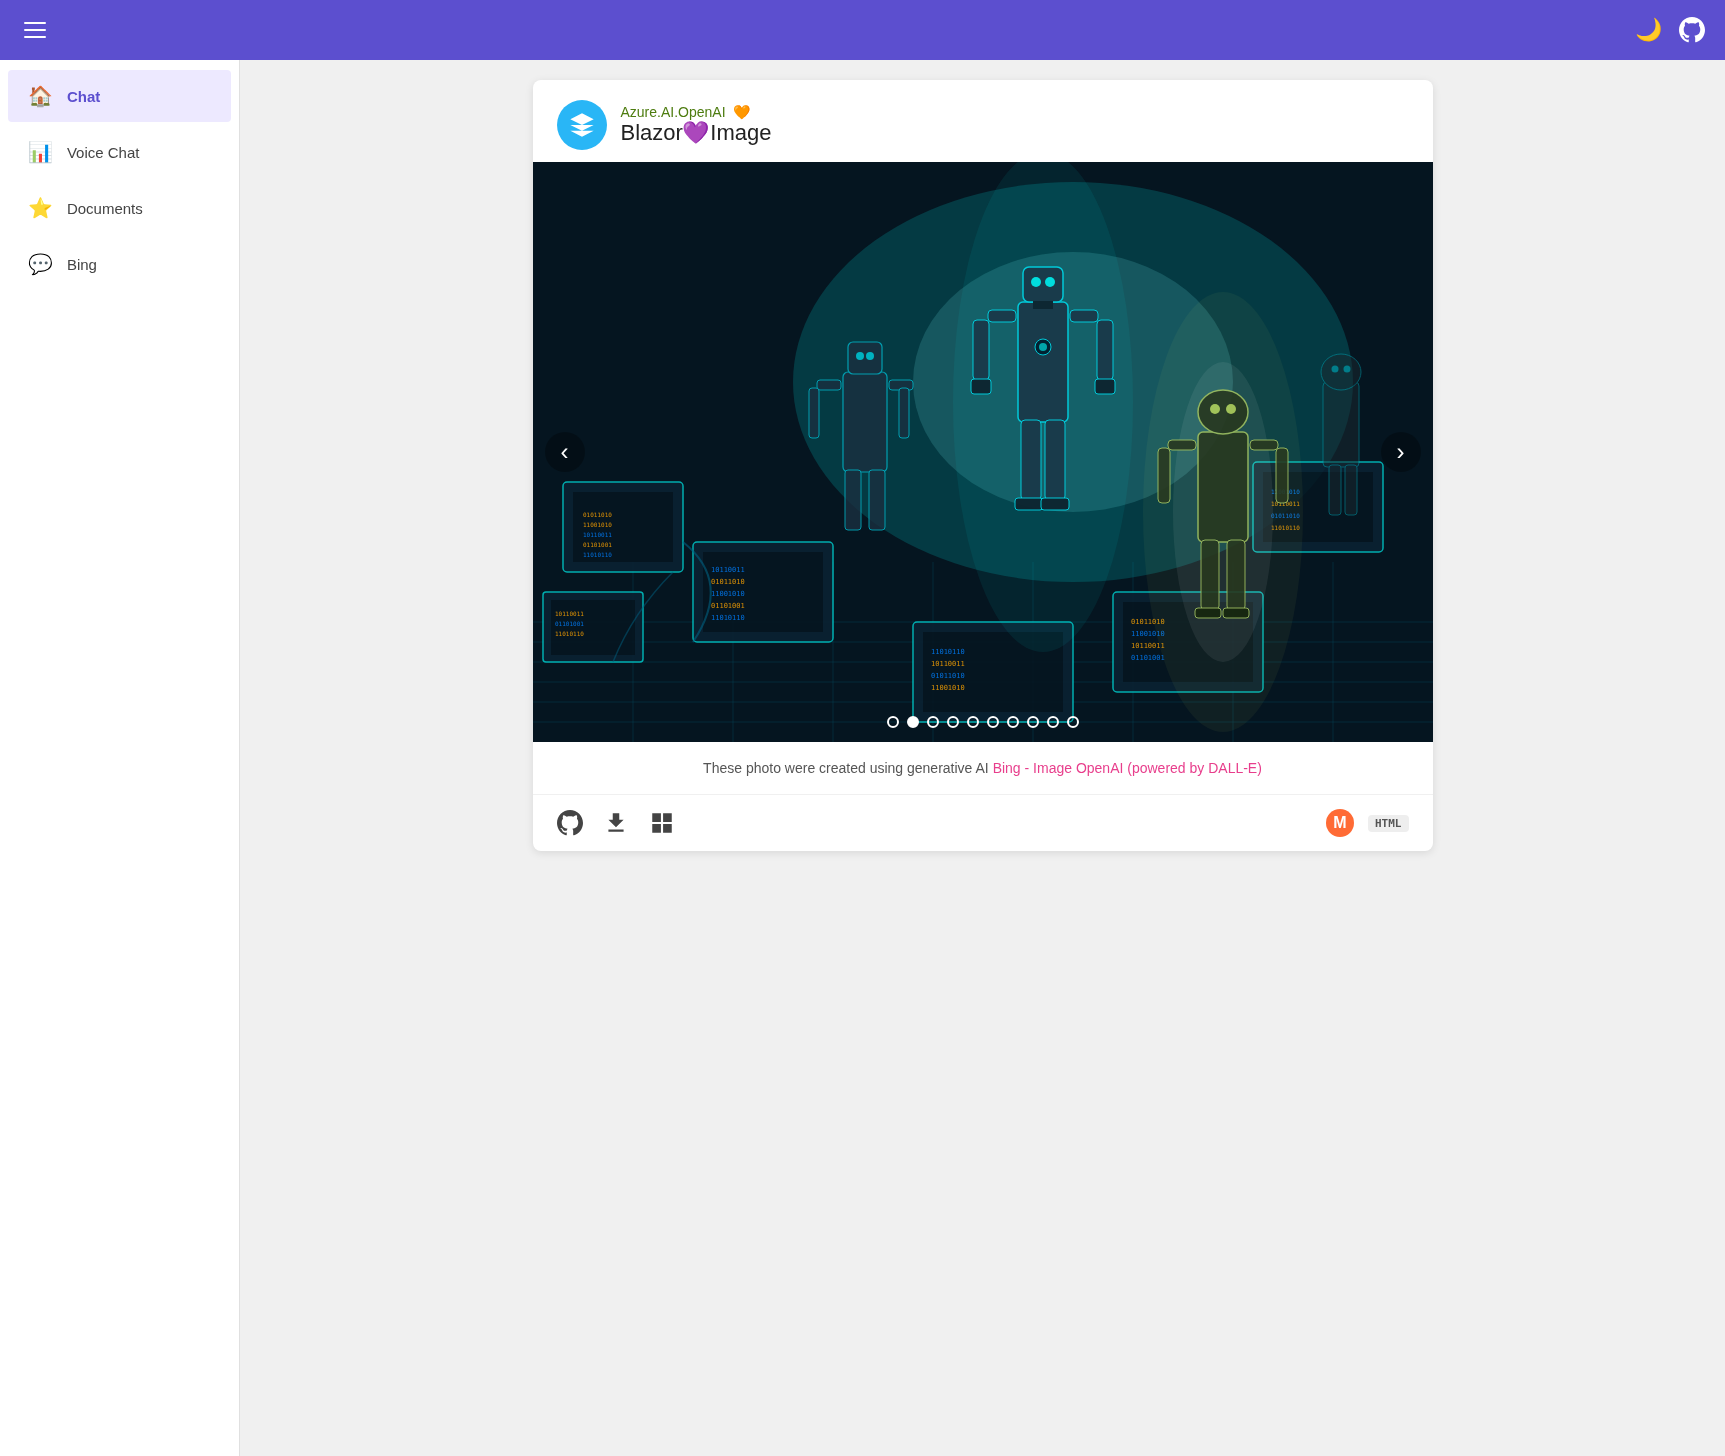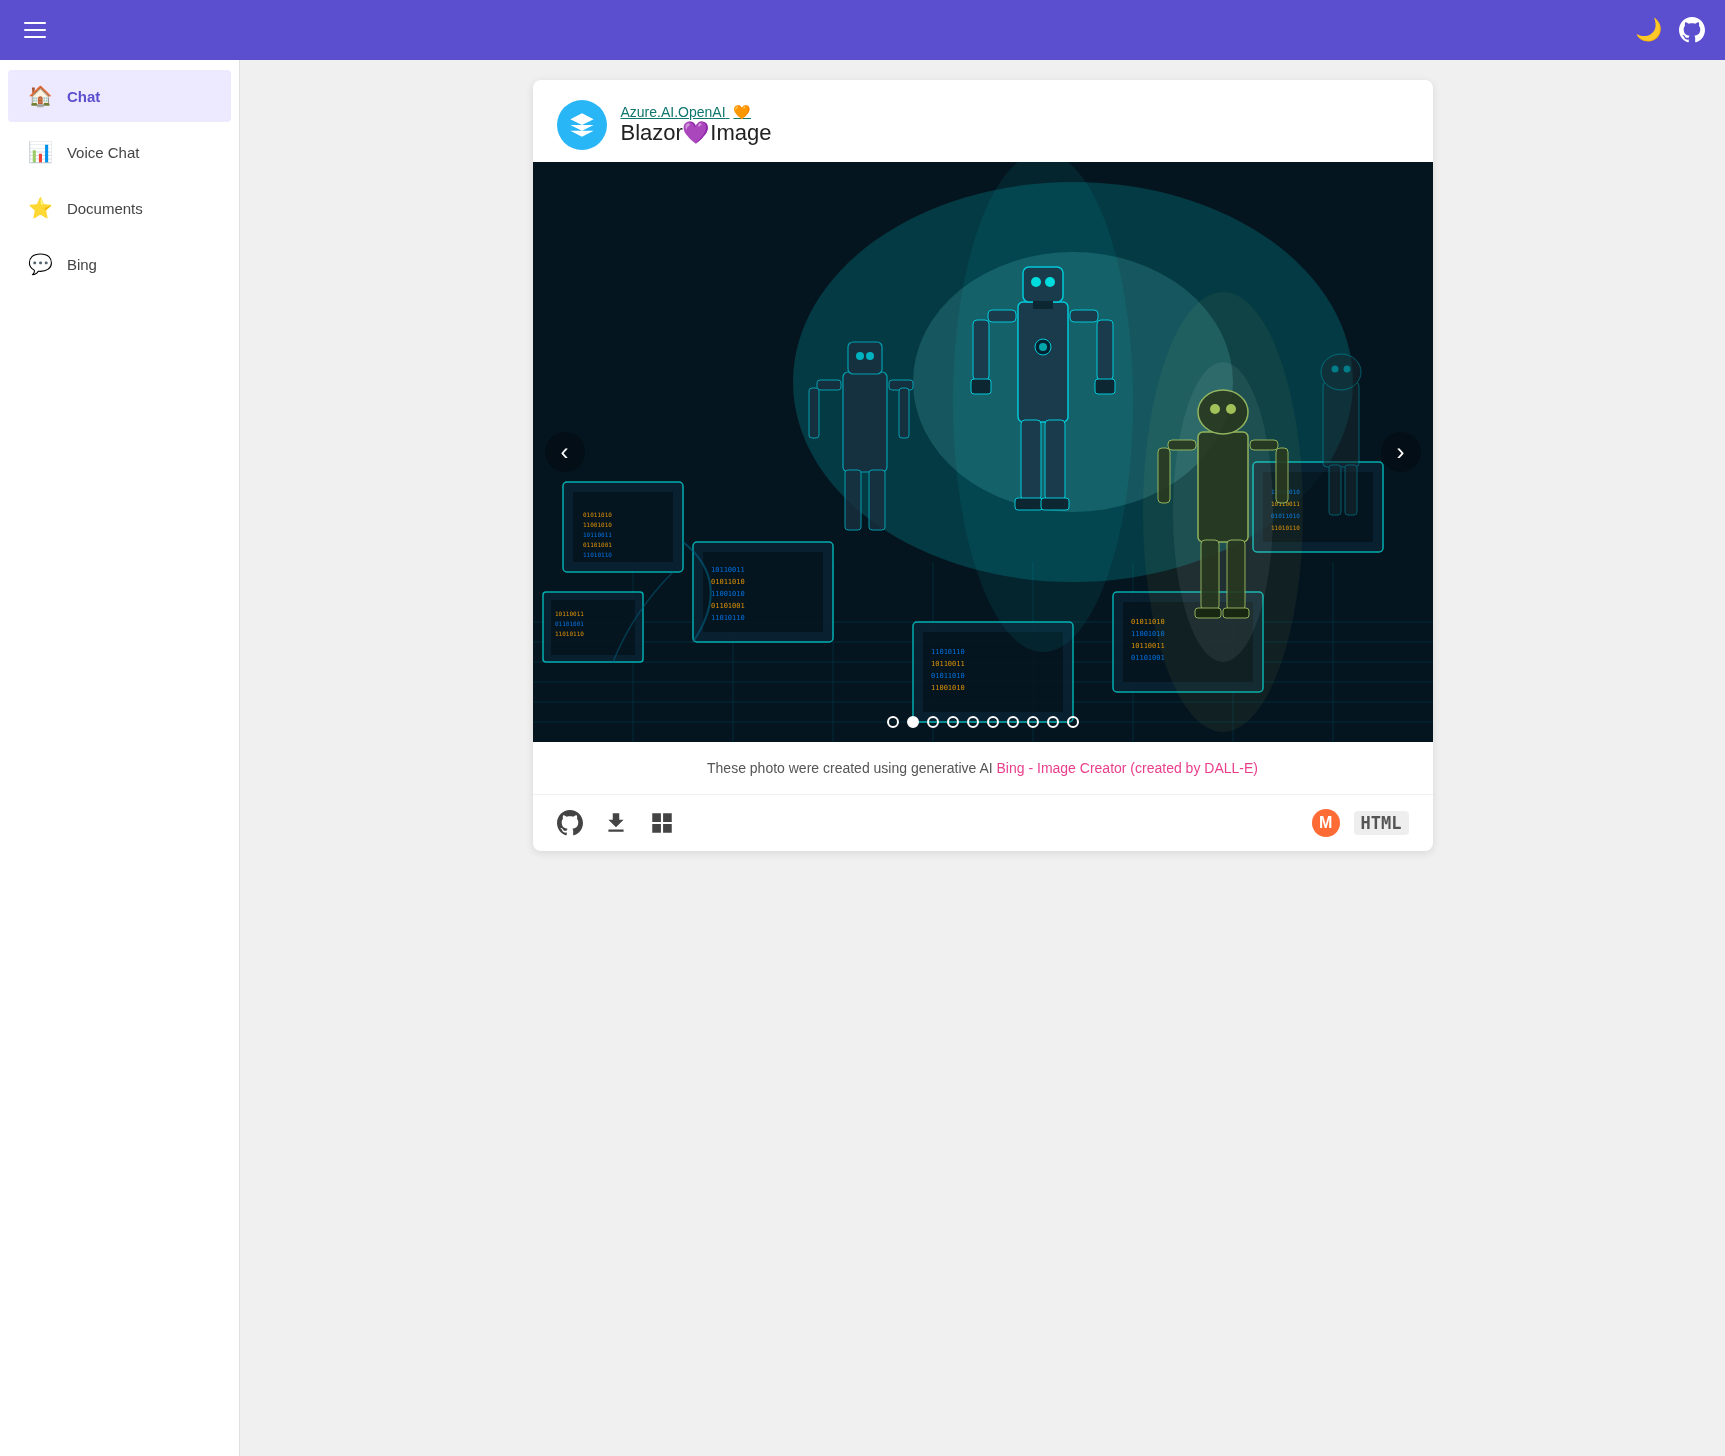--- a/index.html
+++ b/index.html
@@ -85,23 +85,22 @@
       background: #29b6f6;
       display: flex;
       align-items: center;
       justify-content: center;
       flex-shrink: 0;
     }
     .avatar-circle svg { width: 28px; height: 28px; fill: white; }
     .card-header-text {}
     .card-package {
       font-size: 14px;
-      color: #0f766e;
+      color: #4d7c0f;
       font-weight: 500;
-      text-decoration: underline;
     }
     .card-package-emoji { margin-left: 4px; }
     .card-title {
       font-size: 22px;
       font-weight: 500;
       color: #222;
       display: flex;
       align-items: center;
     }
 
@@ -196,21 +195,21 @@
     .footer-icon-btn {
       background: none;
       border: none;
       cursor: pointer;
       color: #444;
       font-size: 22px;
       display: flex;
       align-items: center;
     }
     .footer-badge {
-      font-size: 17px;
+      font-size: 11px;
       font-weight: 700;
       color: #555;
       background: #eee;
       padding: 2px 7px;
       border-radius: 4px;
       font-family: monospace;
     }
     .footer-m-icon {
       width: 28px;
       height: 28px;
@@ -476,21 +475,21 @@
           <div class="carousel-dot"></div>
           <div class="carousel-dot"></div>
           <div class="carousel-dot"></div>
           <div class="carousel-dot"></div>
           <div class="carousel-dot"></div>
         </div>
       </div>
 
       <div class="card-caption">
         <span>These photo were created using generative AI </span>
-        <a href="#" style="color:#e83e8c;">Bing - Image Creator (created by DALL-E)</a>
+        <a href="#" style="color:#e83e8c;">Bing - Image OpenAI (powered by DALL-E)</a>
       </div>
 
       <div class="card-footer">
         <div class="card-footer-left">
           <button class="footer-icon-btn">
             <svg viewBox="0 0 24 24" width="26" height="26" fill="#444">
                 <path d="M12 0C5.37 0 0 5.37 0 12c0 5.3 3.438 9.8 8.205 11.385.6.113.82-.258.82-.577 0-.285-.01-1.04-.015-2.04-3.338.724-4.042-1.61-4.042-1.61-.546-1.385-1.335-1.755-1.335-1.755-1.087-.744.083-.729.083-.729 1.205.084 1.838 1.236 1.838 1.236 1.07 1.835 2.809 1.305 3.495.998.108-.776.417-1.305.76-1.605-2.665-.3-5.466-1.332-5.466-5.93 0-1.31.465-2.38 1.235-3.22-.135-.303-.54-1.523.105-3.176 0 0 1.005-.322 3.3 1.23.96-.267 1.98-.399 3-.405 1.02.006 2.04.138 3 .405 2.28-1.552 3.285-1.23 3.285-1.23.645 1.653.24 2.873.12 3.176.765.84 1.23 1.91 1.23 3.22 0 4.61-2.805 5.625-5.475 5.92.42.36.81 1.096.81 2.22 0 1.606-.015 2.896-.015 3.286 0 .315.21.69.825.57C20.565 21.795 24 17.295 24 12c0-6.63-5.37-12-12-12"></path>
               </svg>
           </button>
           <button class="footer-icon-btn">

